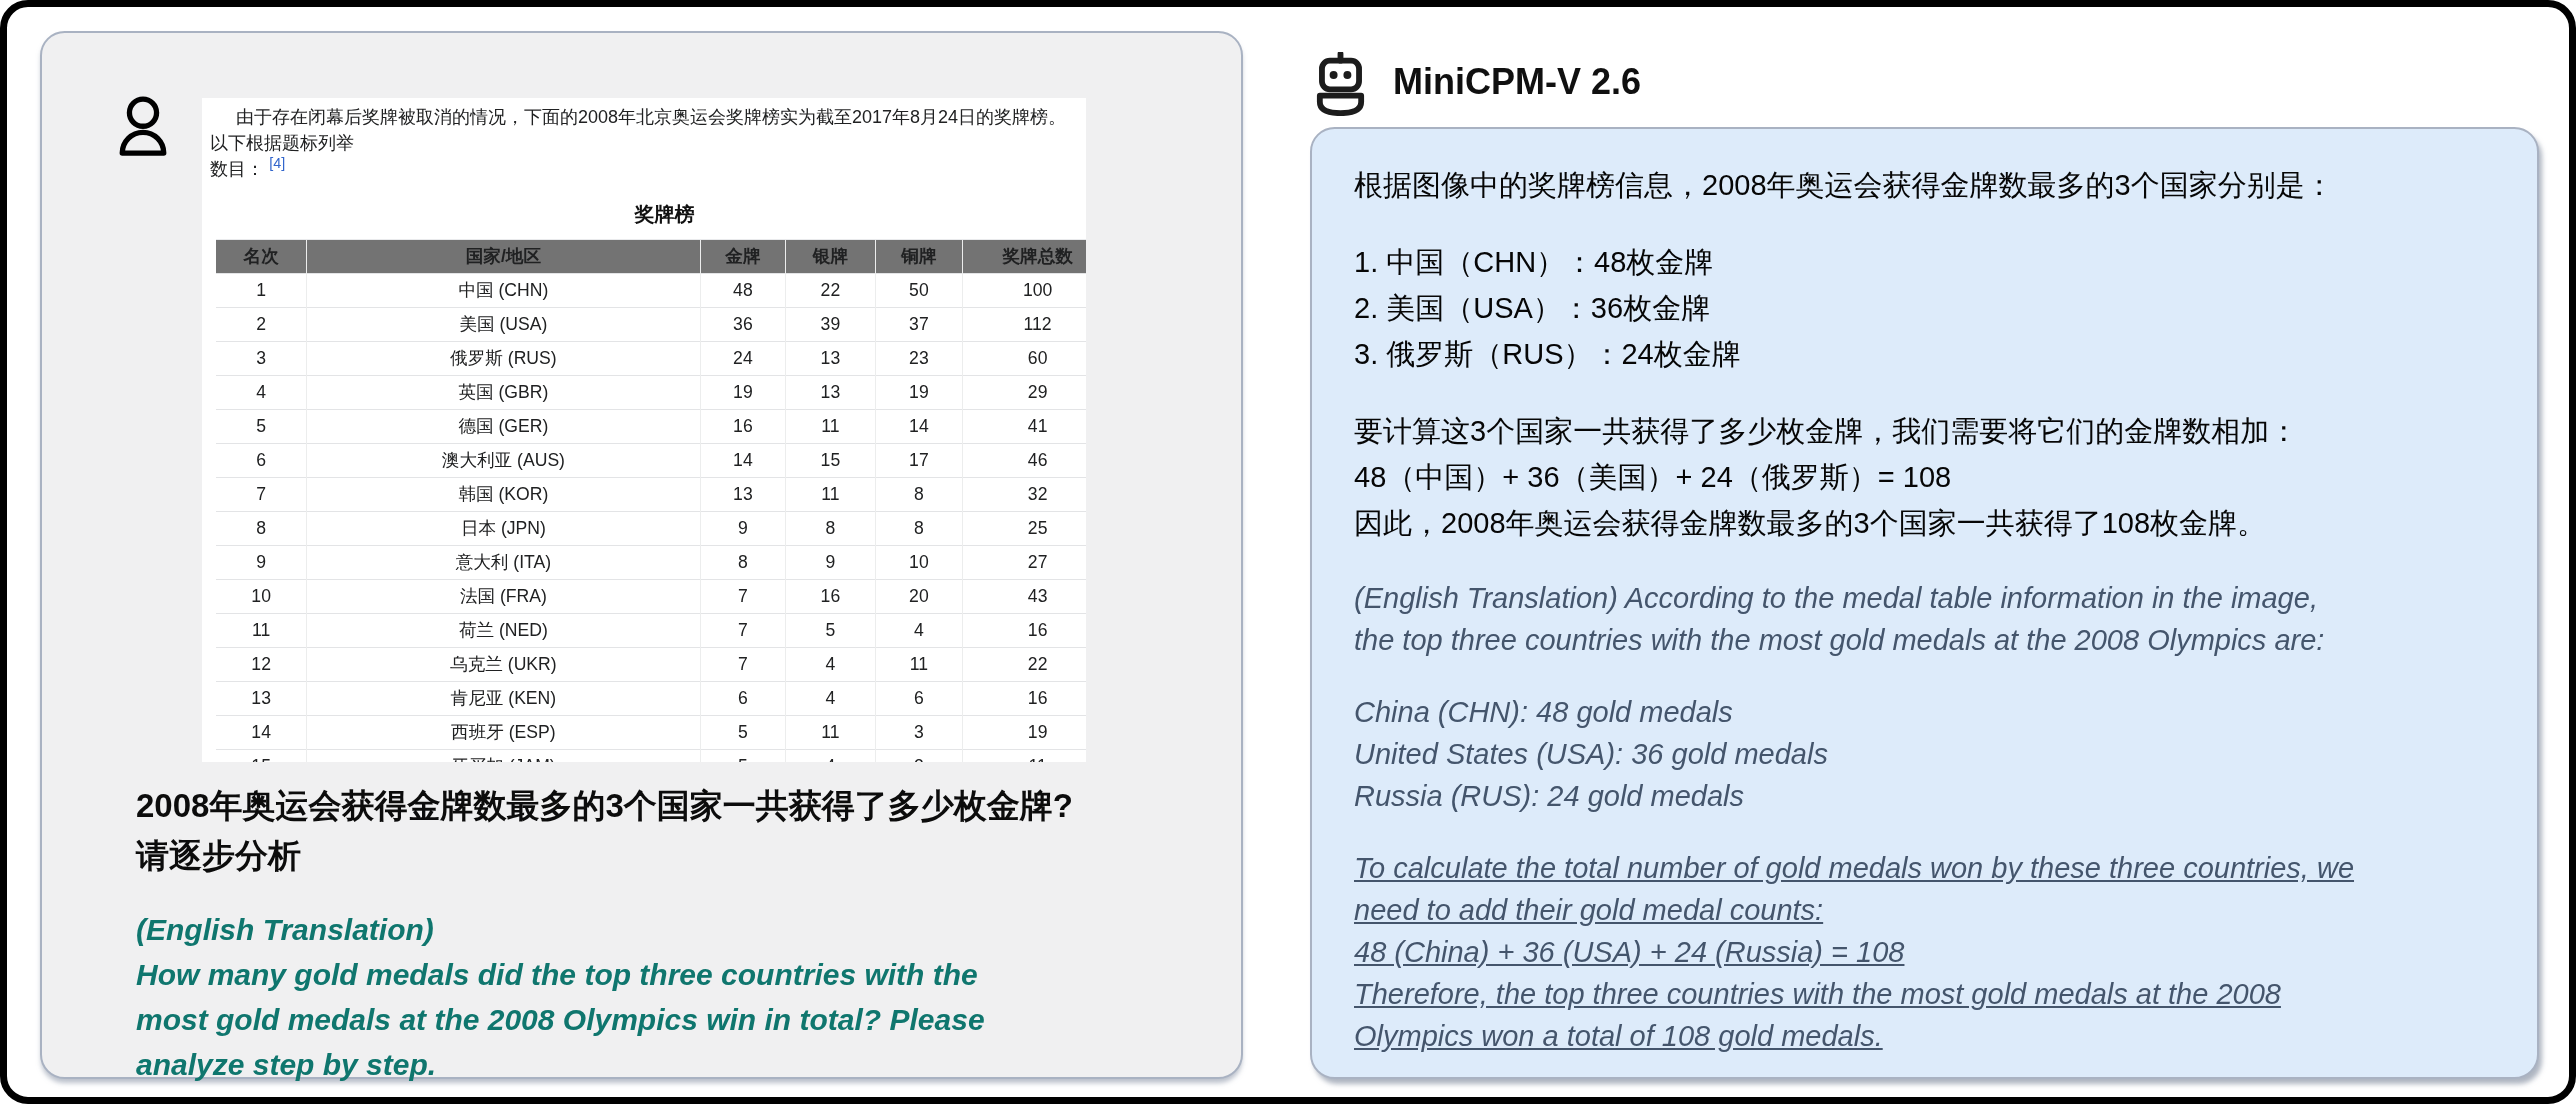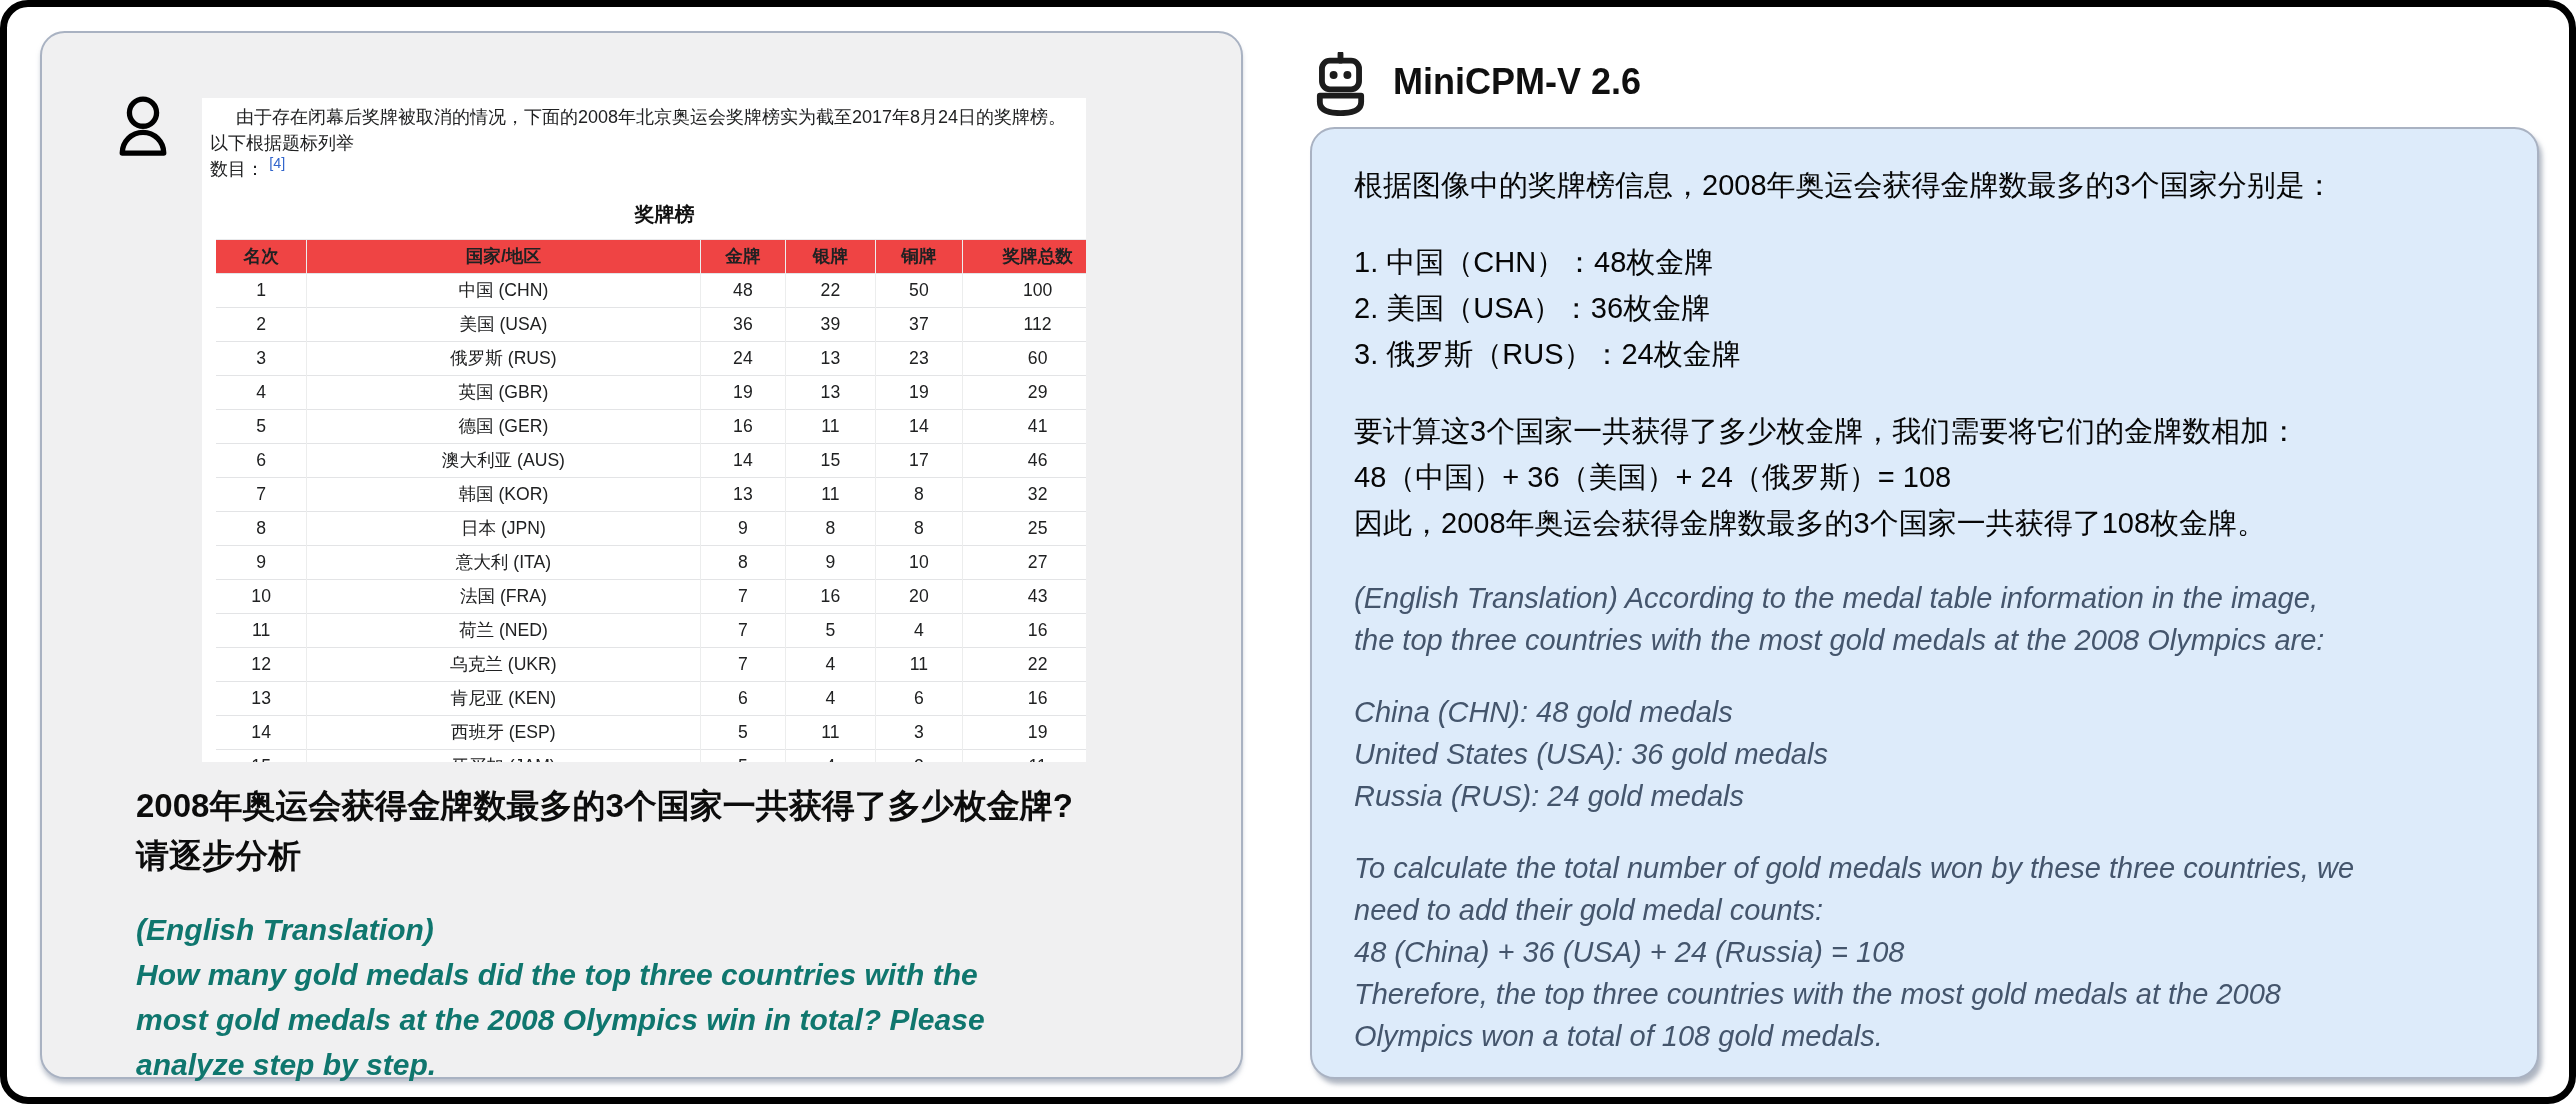--- a/index.html
+++ b/index.html
@@ -51,21 +51,21 @@
     font-size:17.6px;color:#202122;background:#fff;
   }
   table.medal th,table.medal td{
     text-align:center;vertical-align:middle;
     height:34px;padding:0;
     border-top:1.6px solid #e3e4e6;
     border-left:1.1px solid #eceded;
   }
   table.medal th:first-child,table.medal td:first-child{border-left:none;}
   table.medal thead th{
-    background:#ef4444;font-weight:bold;
+    background:#737373;font-weight:bold;
     border-top:1.1px solid #e9eaec;
   }
   table.medal tbody tr:last-child td{border-bottom:1.1px solid #e9eaec;}
 
   .question-zh{
     position:absolute;left:94px;top:748px;width:1122px;
     font-size:33px;font-weight:bold;color:#0c0c0c;line-height:50px;
   }
   .question-en{
     position:absolute;left:94px;top:874px;width:1130px;
@@ -89,21 +89,21 @@
     padding:33px 42px 19px 42px;
     overflow:hidden;
   }
   .zh-block{
     font-size:29px;line-height:46px;color:#060606;margin:0 0 31px 0;
   }
   .en-block{
     font-size:29px;line-height:42px;color:#44556c;
     font-style:italic;margin:0 0 30px 0;
   }
-  .en-block:last-child,.zh-block:last-child{margin-bottom:8px;}
+  .en-block:last-child,.zh-block:last-child{margin-bottom:8px;text-decoration:underline;}
 </style>
 </head>
 <body>
 
 <div class="stage">
 
   <div class="user-panel">
 
     <svg class="user-icon" viewBox="0 0 94 114" fill="none">
       <circle cx="47" cy="31" r="25.5" stroke="#000" stroke-width="10"></circle>

